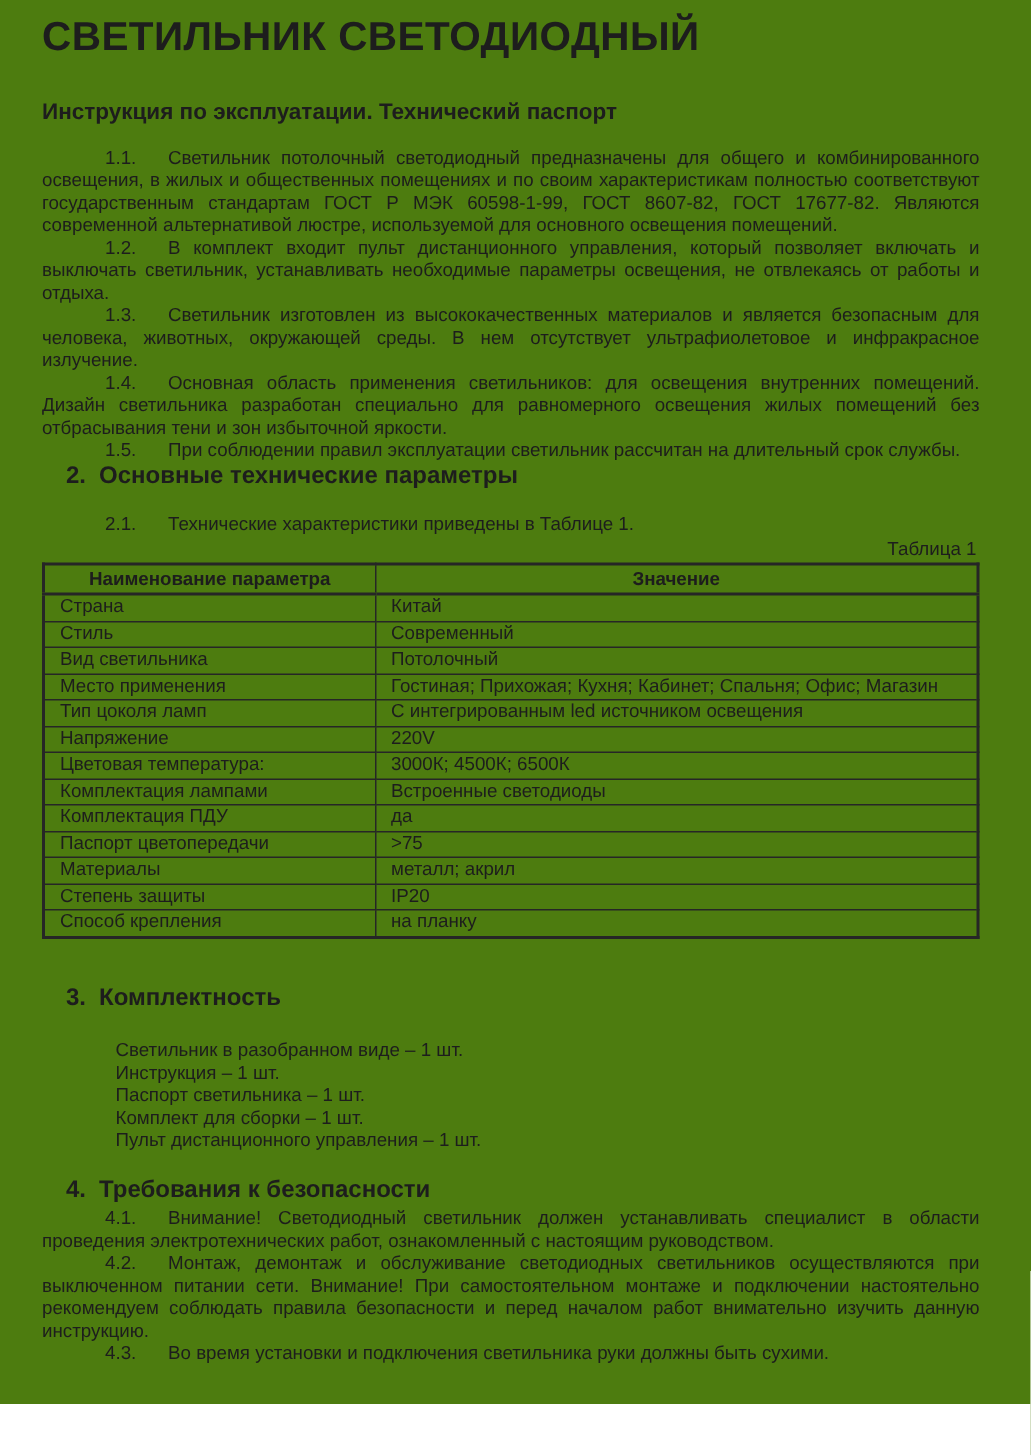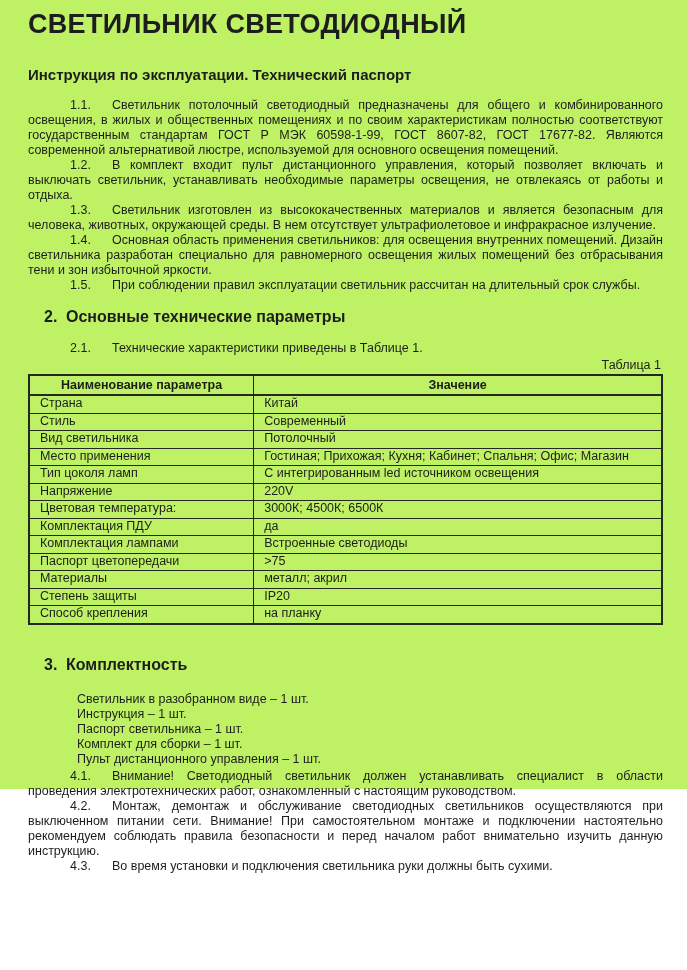--- a/index.html
+++ b/index.html
@@ -3,37 +3,37 @@
 <meta charset="utf-8">
 <style>
   * { margin: 0; padding: 0; box-sizing: border-box; }
   html, body { background: #ffffff; }
   body {
     width: 687px; height: 970px;
     font-family: "Liberation Sans", sans-serif;
     color: #1d1d1d;
     overflow: hidden;
   }
-  .page { width: 687px; height: 789px; padding: 8px 24px 0 28px; background: #bef264; }
+  .page { width: 687px; height: 936px; padding: 8px 34px 0 28px; background: #4d7c0f; }
 
   .doc-title {
     font-size: 27px; font-weight: bold; line-height: 32px; letter-spacing: 0.3px;
     white-space: nowrap;
   }
   .doc-subtitle { margin-top: 26px; font-size: 15px; font-weight: bold; }
 
   .sec-heading { font-size: 16px; font-weight: bold; line-height: 19px; padding-left: 16px; }
   .sec-num { display: inline-block; width: 22px; }
 
   .para { font-size: 12.5px; line-height: 15px; text-align: justify; }
   .pnum { display: inline-block; margin-left: 42px; width: 42px; }
 
   .sec1-heading { margin-top: 14px; }
   .sec1-body { margin-top: 15px; }
-  .sec2-heading { margin-top: 14px; }
+  .sec2-heading { }
   .sec2-body { margin-top: 15px; }
 
   .table-caption {
     margin-top: 2px; font-size: 12.5px; line-height: 15px;
     text-align: right; padding-right: 2px;
   }
   .params-table {
     width: 100%; border-collapse: collapse; margin-top: 1px;
     font-size: 12.5px; border: 2px solid #262626; table-layout: fixed;
   }
@@ -115,26 +115,26 @@
         </tr>
       <tr>
           <td>Напряжение</td>
           <td>220V</td>
         </tr>
       <tr>
           <td>Цветовая температура:</td>
           <td>3000К; 4500К; 6500К</td>
         </tr>
       <tr>
+          <td>Комплектация лампами</td>
+          <td>Встроенные светодиоды</td>
+        </tr>
+      <tr>
           <td>Комплектация ПДУ</td>
           <td>да</td>
-        </tr>
-      <tr>
-          <td>Комплектация лампами</td>
-          <td>Встроенные светодиоды</td>
         </tr>
       <tr>
           <td>Паспорт цветопередачи</td>
           <td>&gt;75</td>
         </tr>
       <tr>
           <td>Материалы</td>
           <td>металл; акрил</td>
         </tr>
       <tr>
@@ -151,20 +151,21 @@
   <div class="sec-heading sec3-heading"><span class="sec-num">3.</span><span>Комплектность</span></div>
 
   <div class="kit-list">
     <div class="kit-item">Светильник в разобранном виде – 1 шт.</div>
     <div class="kit-item">Инструкция – 1 шт.</div>
     <div class="kit-item">Паспорт светильника – 1 шт.</div>
     <div class="kit-item">Комплект для сборки – 1 шт.</div>
     <div class="kit-item">Пульт дистанционного управления – 1 шт.</div>
   </div>
 
+  <div class="sec-heading sec4-heading"><span class="sec-num">4.</span><span>Требования к безопасности</span></div>
 
   <div class="sec4-body">
     <p class="para"><span class="pnum">4.1.</span><span>Внимание! Светодиодный светильник должен устанавливать специалист в области проведения электротехнических работ, ознакомленный с настоящим руководством.</span></p>
     <p class="para"><span class="pnum">4.2.</span><span>Монтаж, демонтаж и обслуживание светодиодных светильников осуществляются при выключенном питании сети. Внимание! При самостоятельном монтаже и подключении настоятельно рекомендуем соблюдать правила безопасности и перед началом работ внимательно изучить данную инструкцию.</span></p>
     <p class="para"><span class="pnum">4.3.</span><span>Во время установки и подключения светильника руки должны быть сухими.</span></p>
   </div>
 
 </div>
 
 </body></html>

